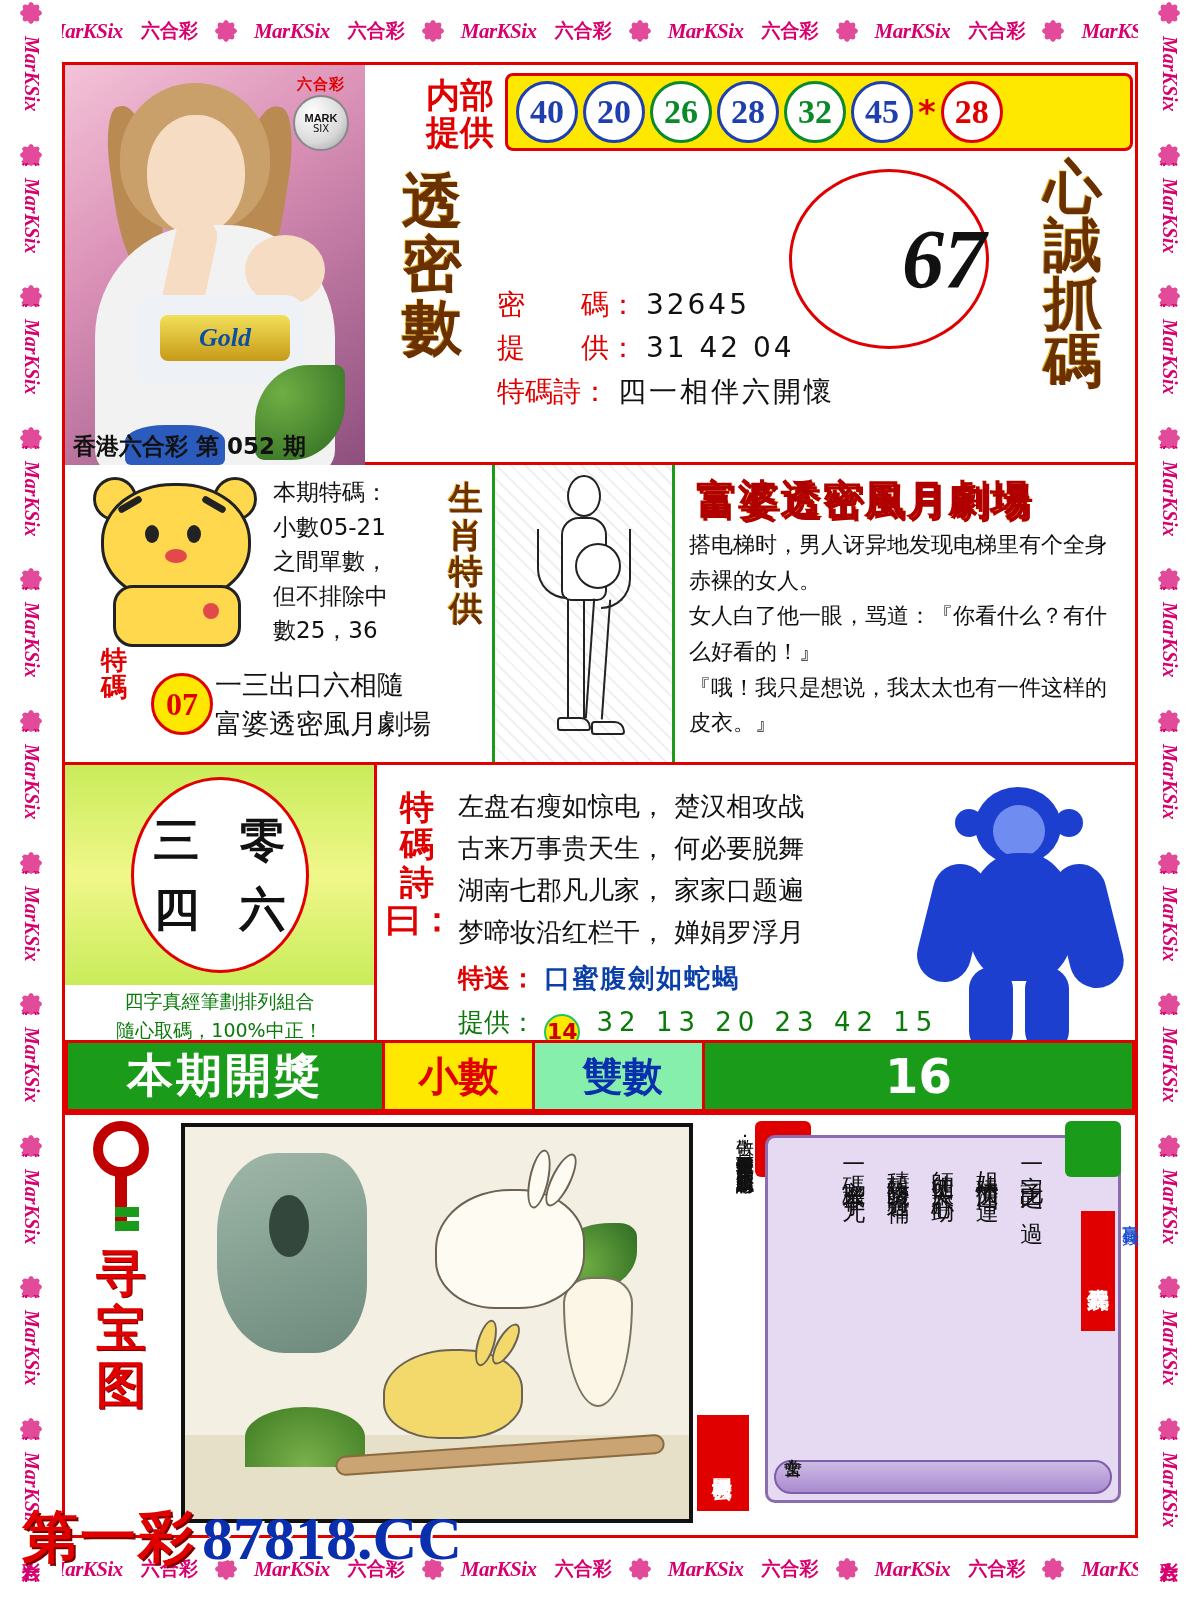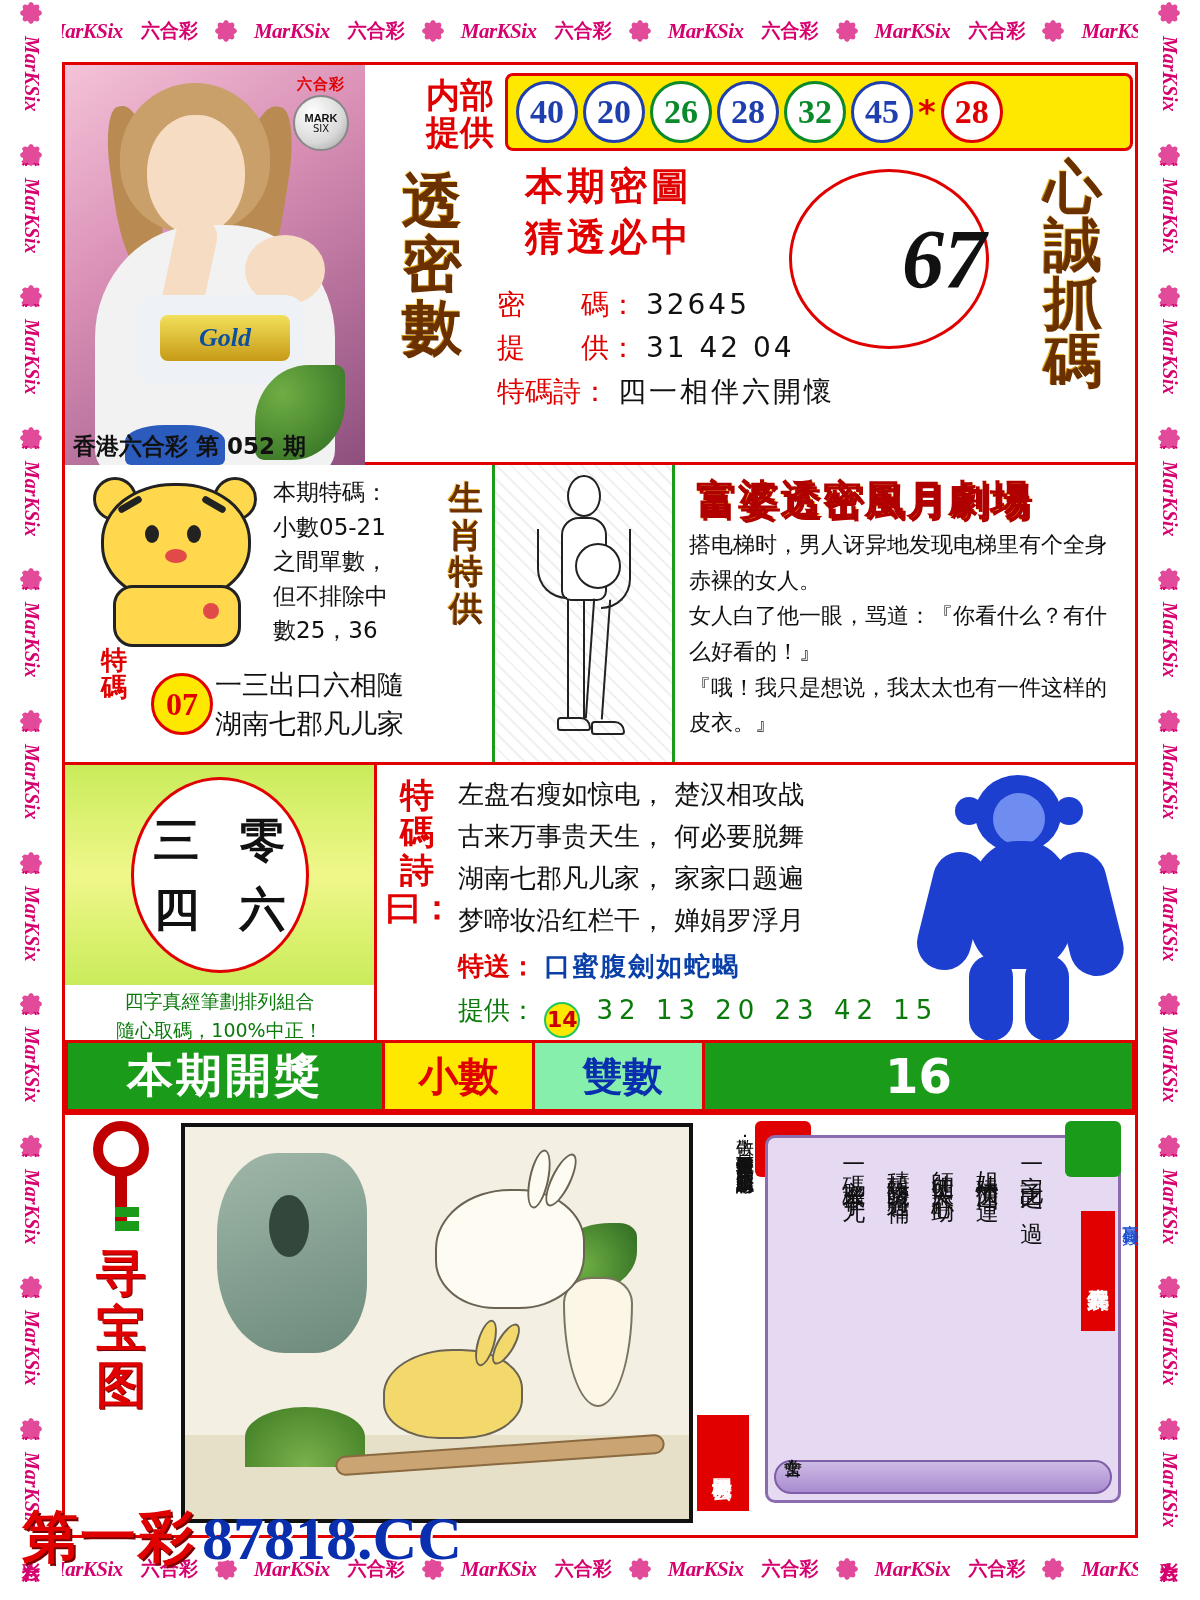--- a/index.html
+++ b/index.html
@@ -214,21 +214,21 @@
   .zihua { height:220px; background:linear-gradient(#c9ec5a,#f0f78a 50%,#c9ec5a);
      display:flex; align-items:center; justify-content:center; }
   .zihua .oval { width:178px; height:196px; border:3px solid #e00000; border-radius:50%;
      background:#ffffff; display:flex; flex-wrap:wrap; align-items:center;
      justify-content:center; align-content:center; }
   .zihua .oval b { width:50%; text-align:center; font-size:46px; color:#111; line-height:1.5;
      font-family:"DejaVu Sans",sans-serif; }
   .zihuaNote { height:64px; background:#ffffff; color:#0a7a0a; font-size:19px;
      line-height:1.5; text-align:center; padding-top:2px; }
 
-  .r3b { position:absolute; left:315px; top:4px; right:0; height:408px; }
+  .r3b { position:absolute; left:315px; top:16px; right:0; height:408px; }
   .shiri { position:absolute; left:6px; top:8px; width:62px; color:#e00000; font-size:34px;
      font-weight:bold; line-height:1.1; text-align:center; }
   .poem { position:absolute; left:78px; top:4px; width:560px; font-size:26px; color:#111;
      line-height:1.62; font-family:"DejaVu Sans", sans-serif; }
   .tesong { position:absolute; left:78px; top:180px; font-size:26px; }
   .tesong .lbl { color:#e00000; font-weight:bold; }
   .tesong .val { color:#0a3fa8; font-weight:bold; letter-spacing:2px; }
   .tigong { position:absolute; left:78px; top:224px; font-size:26px; color:#0a7a0a; }
   .tigong .circnum { display:inline-flex; width:36px; height:36px; border-radius:50%;
      border:2px solid #22c55e; background:#ffe800; color:#c00; align-items:center;
@@ -642,24 +642,20 @@
         <div class="nball nb-blue">40</div>
         <div class="nball nb-blue">20</div>
         <div class="nball nb-green">26</div>
         <div class="nball nb-blue">28</div>
         <div class="nball nb-green">32</div>
         <div class="nball nb-blue">45</div>
         <div class="nstar">*</div>
         <div class="nball nb-red">28</div>
       </div>
 
-      <div class="mitu">
-        <div>本期密圖</div>
-        <div>猜透必中</div>
-      </div>
 
       <div class="rows">
         <div>
           <span class="k">密　　碼：</span>
           <span class="v">32645</span>
         </div>
         <div>
           <span class="k">提　　供：</span>
           <span class="v">31  42  04</span>
         </div>
@@ -696,21 +692,21 @@
             <div class="spot"></div>
         </div>
         <div class="temacode">特<br>碼</div>
         <div class="temaball">07</div>
         <div class="r2text" style="white-space:pre-line">本期特碼：
 小數05-21
 之間單數，
 但不排除中
 數25，36</div>
         <div class="r2poem" style="white-space:pre-line">一三出口六相隨
-湖南七郡凡儿家</div>
+富婆透密風月劇場</div>
         <div class="shengxiao">
           <span>生</span>
             <span>肖</span>
           <span>特</span>
             <span>供</span>
         </div>
       </div>
 
       <div class="r2b">
         <div class="lady">

